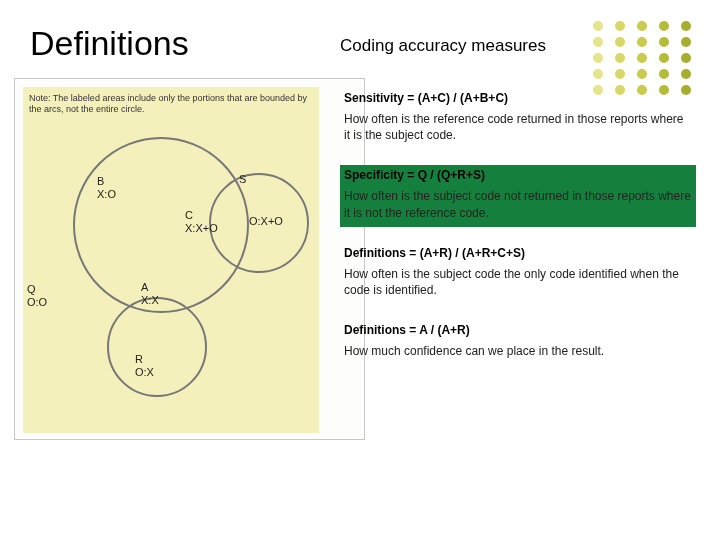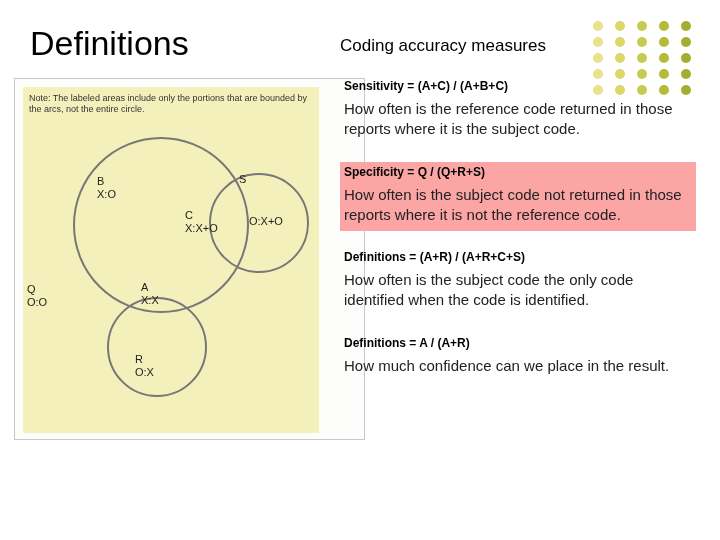--- a/index.html
+++ b/index.html
@@ -91,39 +91,39 @@
   .lbl-b { left: 74px; top: 46px; }
   .lbl-c { left: 162px; top: 80px; }
   .lbl-s { left: 216px; top: 44px; }
   .lbl-o { left: 226px; top: 86px; }
   .lbl-q { left: 4px;  top: 154px; }
   .lbl-a { left: 118px; top: 152px; }
   .lbl-r { left: 112px; top: 224px; }
 
   .defs {
     position: absolute;
-    top: 76px;
+    top: 88px;
     left: 340px;
     right: 24px;
   }
   .def-block { margin-bottom: 16px; }
   .def-head {
     font-size: 12px;
     font-weight: bold;
     color: #000;
     padding: 3px 4px;
   }
   .def-body {
-    font-size: 15px;
+    font-size: 12px;
     color: #222;
     padding: 3px 4px 6px 4px;
     line-height: 1.35;
   }
   .hl {
-    background: #fca5a5;
+    background: #15803d;
   }
 </style>
 </head>
 <body>
 
 <div class="title">Definitions</div>
 <div class="subtitle">Coding accuracy measures</div>
 
 <div class="dots">
   <svg width="112" height="80" viewBox="0 0 112 80">

